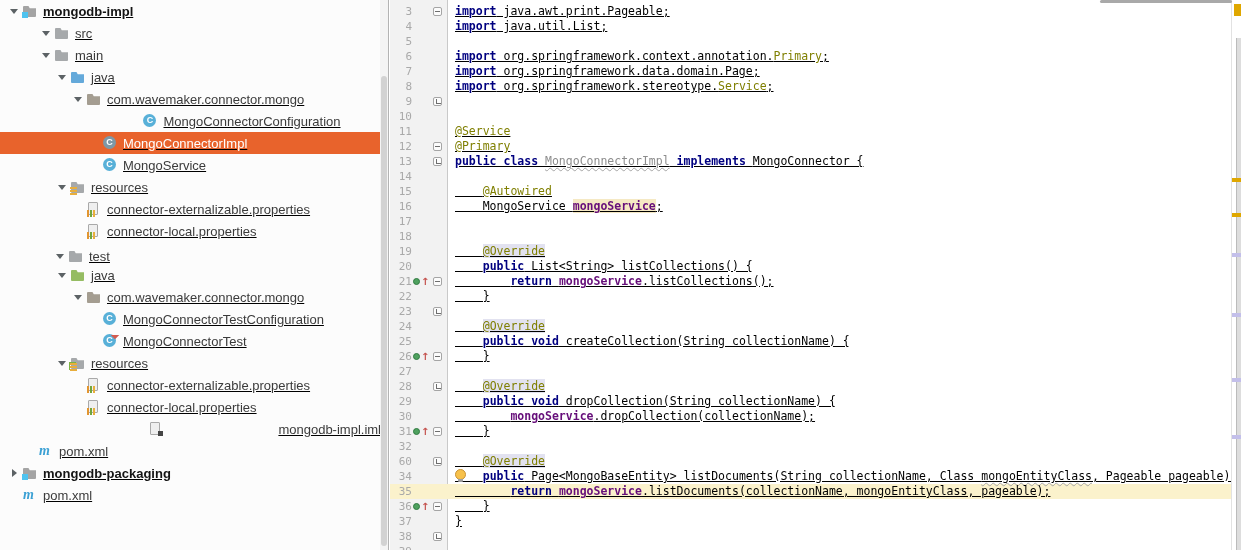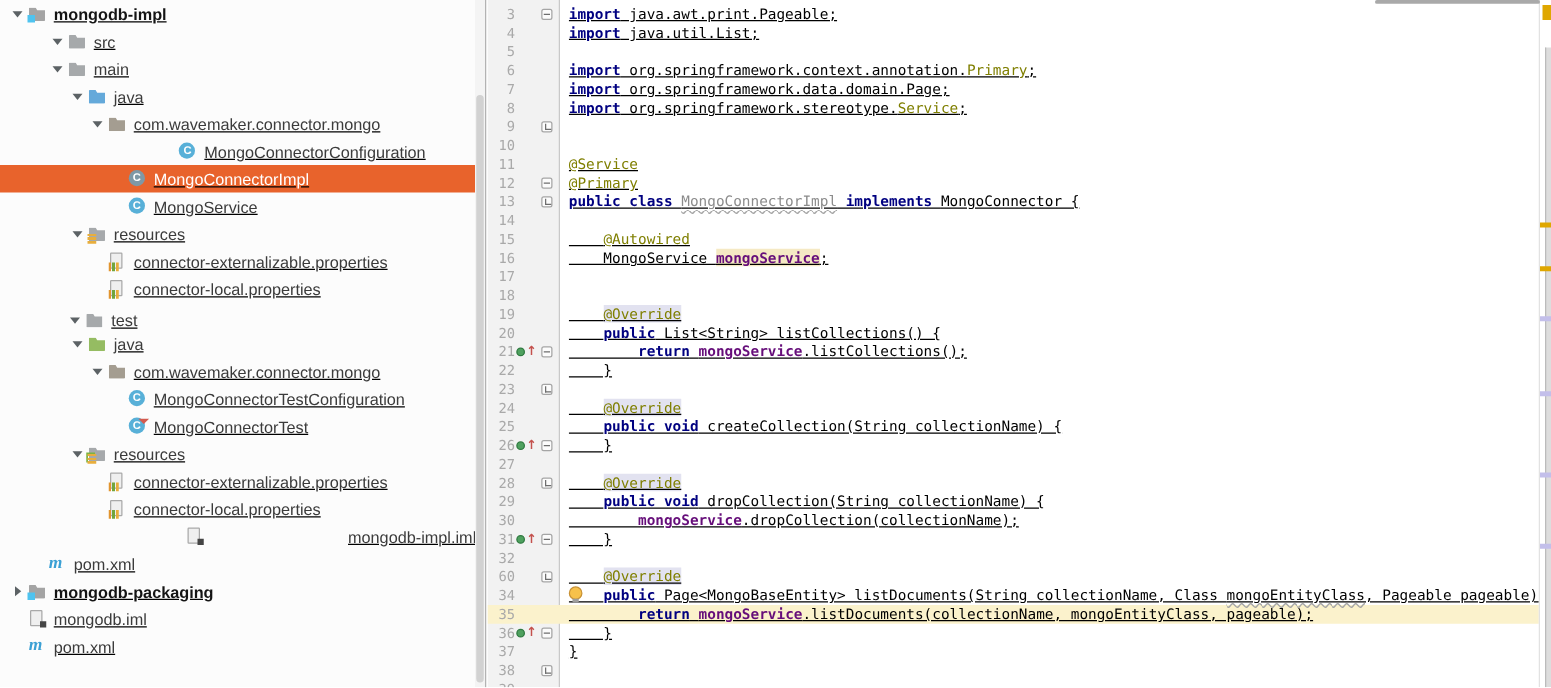--- a/index.html
+++ b/index.html
@@ -212,25 +212,20 @@
         </div>
         <div class="trow" style="padding-left: 24px;">
           <span class="arrow a-none"></span>
           <span class="ic maven-file-icon"></span>
           <span class="tlabel">pom.xml</span>
         </div>
         <div class="trow" style="padding-left: 8px;">
           <span class="arrow a-right"></span>
           <span class="ic project-folder-icon"></span>
           <span class="tlabel b">mongodb-packaging</span>
-        </div>
-        <div class="trow" style="padding-left: 8px;">
-          <span class="arrow a-none"></span>
-          <span class="ic iml-file-icon"></span>
-          <span class="tlabel">mongodb.iml</span>
         </div>
         <div class="trow" style="padding-left: 8px;">
           <span class="arrow a-none"></span>
           <span class="ic maven-file-icon"></span>
           <span class="tlabel">pom.xml</span>
         </div>
       </div>
     <div class="tree-scrollbar">
       <div class="tree-thumb"></div>
     </div>

